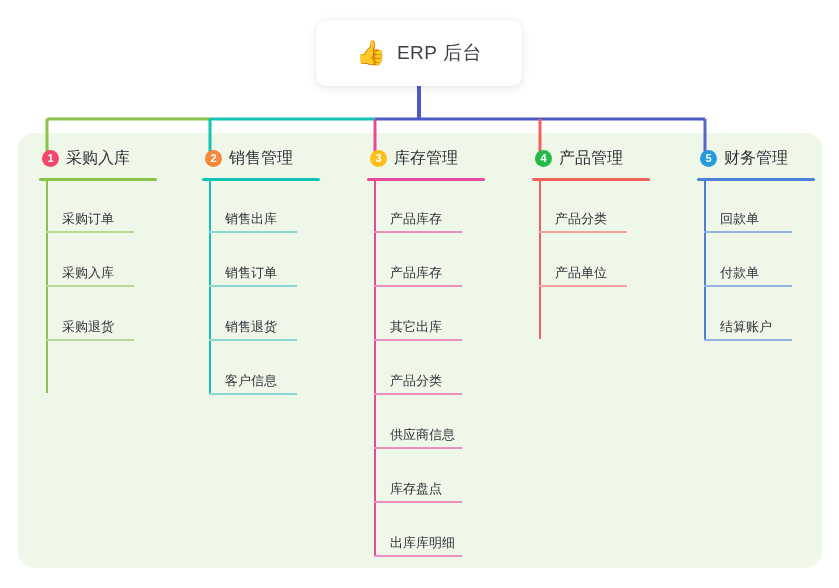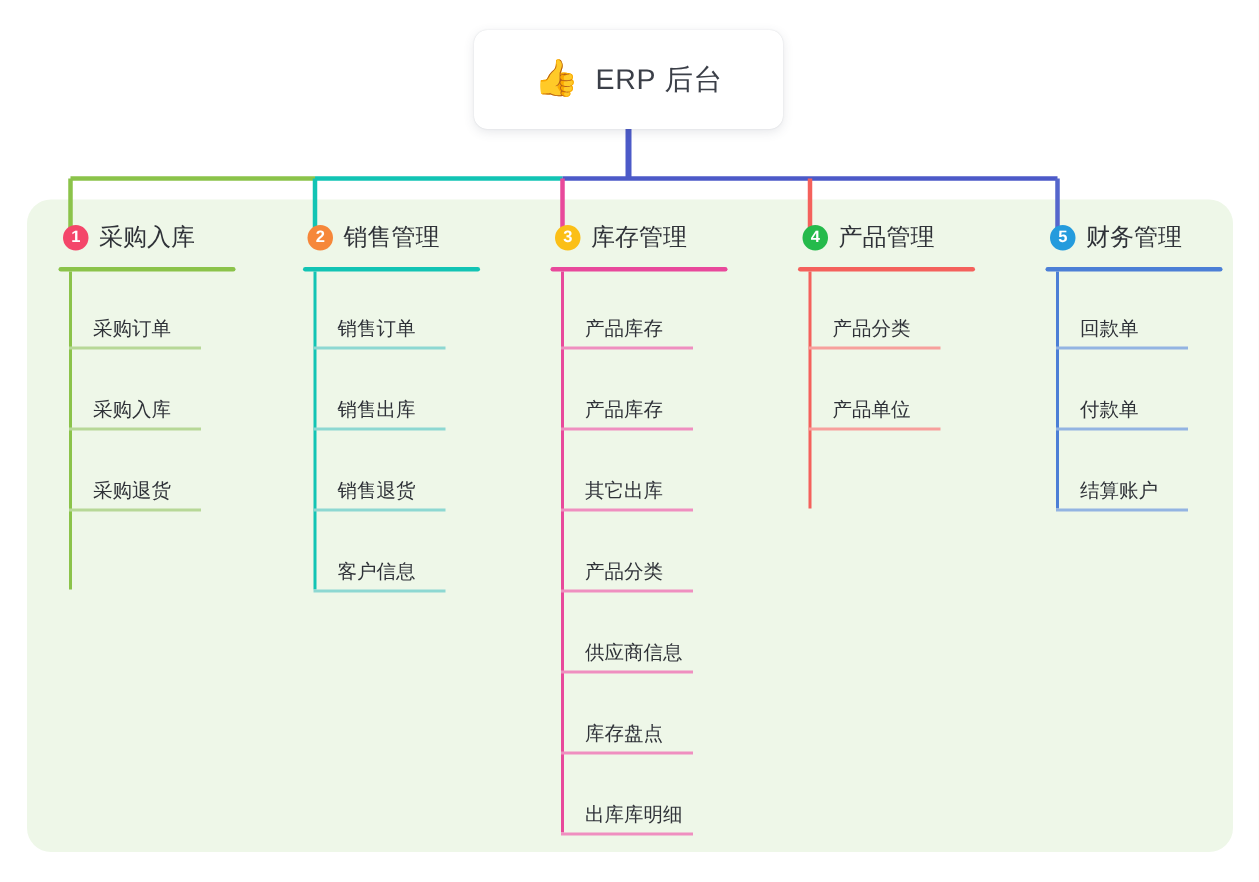--- a/index.html
+++ b/index.html
@@ -199,28 +199,28 @@
       </div>
       <div class="column" style="left: 167px;">
         <div class="col-head">
           <span class="badge" style="background: rgb(246, 135, 58);">2</span>
           <span class="col-title">销售管理</span>
         </div>
         <div class="col-rule" style="background: rgb(18, 196, 180);"></div>
         <div class="leaves">
           <div class="spine" style="background: rgb(18, 196, 180); height: 212px;"></div>
           <div class="leaf">
+            <span class="leaf-label">销售出库</span>
+            <div class="leaf-rule" style="background: rgb(141, 216, 210);"></div>
+          </div>
+          <div class="leaf">
             <span class="leaf-label">销售订单</span>
             <div class="leaf-rule" style="background: rgb(141, 216, 210);"></div>
           </div>
           <div class="leaf">
-            <span class="leaf-label">销售出库</span>
-            <div class="leaf-rule" style="background: rgb(141, 216, 210);"></div>
-          </div>
-          <div class="leaf">
             <span class="leaf-label">销售退货</span>
             <div class="leaf-rule" style="background: rgb(141, 216, 210);"></div>
           </div>
           <div class="leaf">
             <span class="leaf-label">客户信息</span>
             <div class="leaf-rule" style="background: rgb(141, 216, 210);"></div>
           </div>
         </div>
       </div>
       <div class="column" style="left: 332px;">

